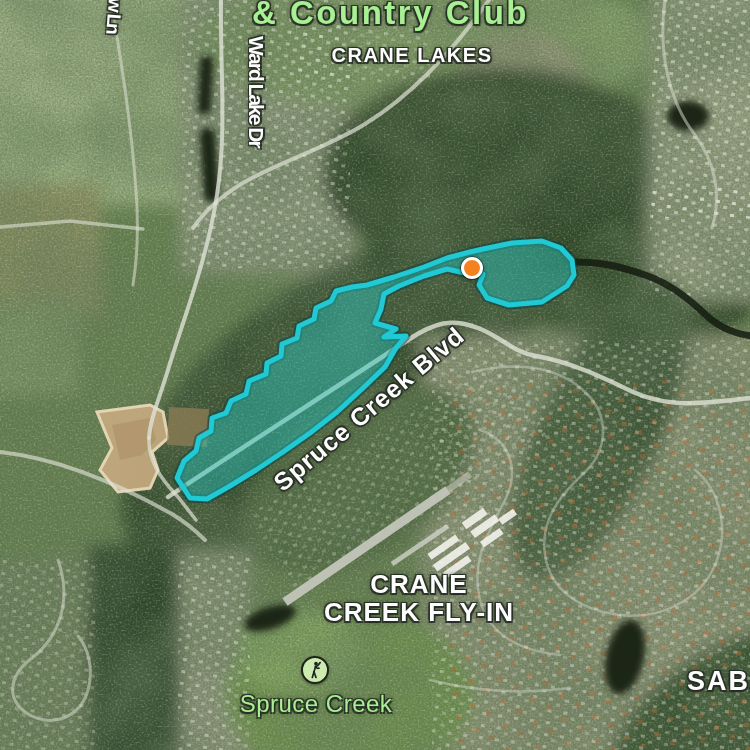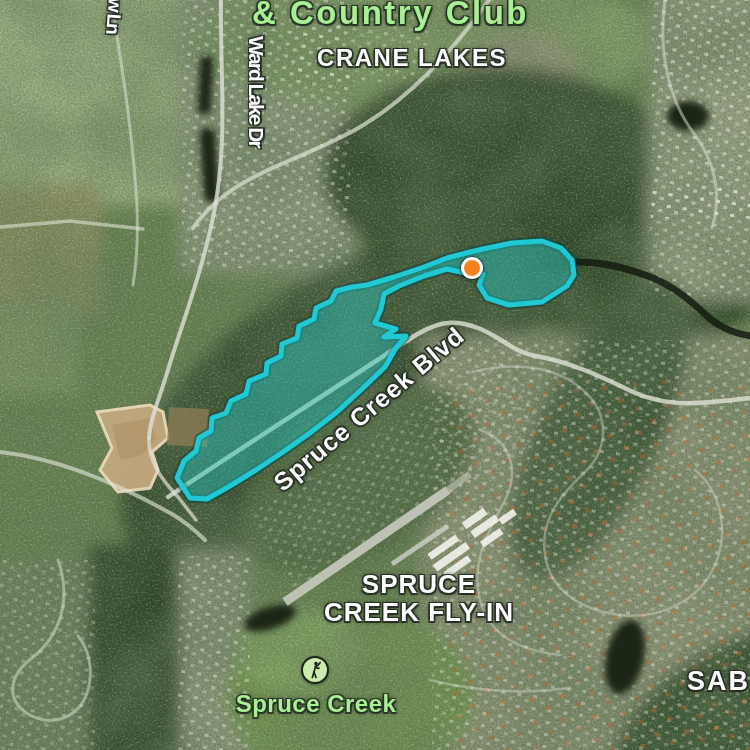--- a/index.html
+++ b/index.html
@@ -10,26 +10,26 @@
   
   .lbl{position:absolute;white-space:nowrap;color:#fdfdfd;
        text-shadow:-1.5px -1.5px 0 rgba(38,46,36,.85),1.5px -1.5px 0 rgba(38,46,36,.85),
                    -1.5px 1.5px 0 rgba(38,46,36,.85),1.5px 1.5px 0 rgba(38,46,36,.85),
                    0 0 5px rgba(25,31,23,.9);
        z-index:30;}
   .lbl.green{color:#a9ef94;}
   .lbl.vert{writing-mode:vertical-rl;text-orientation:mixed;}
 
   #club-title{left:252px;top:-6px;font-size:33px;font-weight:700;letter-spacing:2.5px;}
-  #crane-lakes{left:412px;top:44px;transform:translateX(-50%);font-size:24px;font-weight:600;letter-spacing:1.5px;}
+  #crane-lakes{left:412px;top:44px;transform:translateX(-50%);font-size:20px;font-weight:600;letter-spacing:1.5px;}
   #ward-lake{left:244px;top:36px;font-size:21px;font-weight:700;letter-spacing:-2px;}
   #ow-ln{left:103px;top:-12px;font-size:19px;font-weight:700;letter-spacing:-2px;transform:rotate(4deg);}
   #blvd{left:369px;top:409px;transform:translate(-50%,-50%) rotate(-40deg);font-size:25px;font-weight:600;letter-spacing:1px;}
   #flyin{left:419px;top:570px;transform:translateX(-50%);text-align:center;font-size:26px;font-weight:600;letter-spacing:1px;line-height:28px;}
-  #scc{left:316px;top:690px;transform:translateX(-50%);text-align:center;font-size:24px;font-weight:700;line-height:28px;letter-spacing:.5px;}
+  #scc{left:316px;top:690px;transform:translateX(-50%);text-align:center;font-size:24px;font-weight:400;line-height:28px;letter-spacing:.5px;}
   #saba{left:687px;top:666px;font-size:27px;font-weight:600;letter-spacing:2px;}
 
   
   .golf-poi{position:absolute;left:301px;top:656px;width:28px;height:28px;border-radius:50%;
             background:#cdeab1;border:2px solid #1e2519;box-sizing:border-box;z-index:30;
             display:flex;align-items:center;justify-content:center;
             box-shadow:0 1px 3px rgba(0,0,0,.4);}
 
   
   .marker{position:absolute;left:461px;top:257px;width:22px;height:22px;border-radius:50%;
@@ -173,21 +173,21 @@
 
   <div id="crane-lakes" class="lbl">CRANE LAKES</div>
 
   <div id="ward-lake" class="lbl vert">Ward Lake Dr</div>
 
   <div id="ow-ln" class="lbl vert">ow Ln</div>
 
   <div id="blvd" class="lbl">Spruce Creek Blvd</div>
 
   <div id="flyin" class="lbl">
-    <div>SPRUCE</div>
+    <div>CRANE</div>
     <div>CREEK FLY-IN</div>
   </div>
 
   <div class="golf-poi">
     <svg width="20" height="20" viewBox="0 0 24 24">
       <circle cx="13.2" cy="4.4" r="2.2" fill="#1e2519"></circle>
       <g stroke="#1e2519" stroke-width="2" fill="none" stroke-linecap="round">
         <path d="M12.6 7.6 C12.1 10 11.5 12 10.8 14.2"></path>
         <path d="M10.8 14.2 L8.8 21"></path>
         <path d="M10.8 14.2 L13.2 21"></path>

